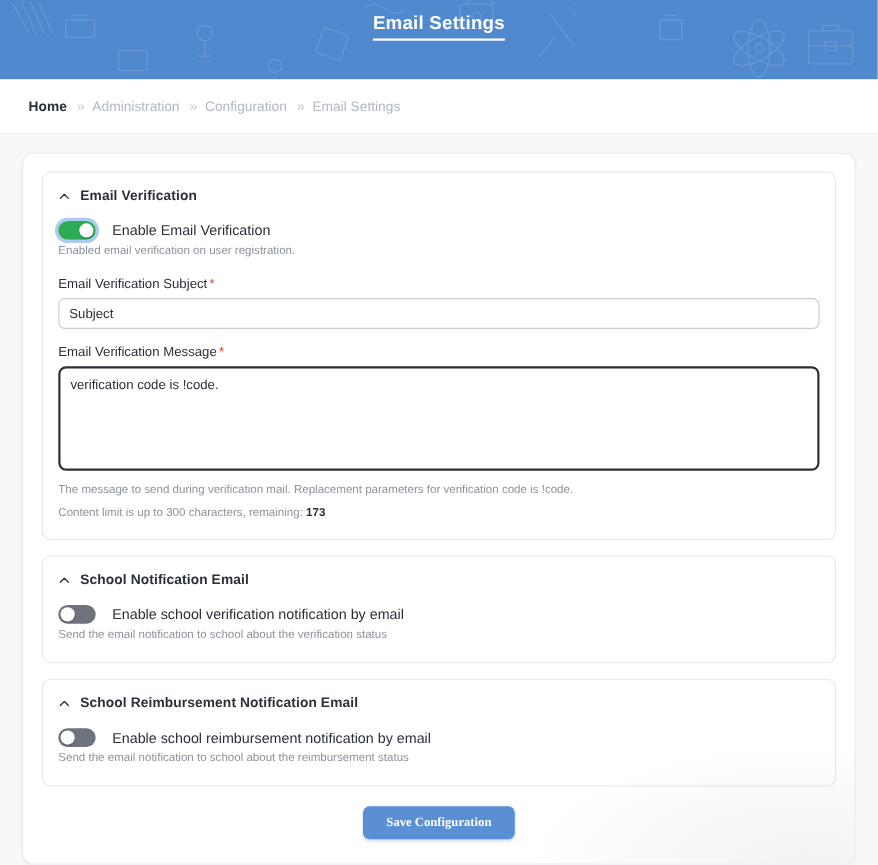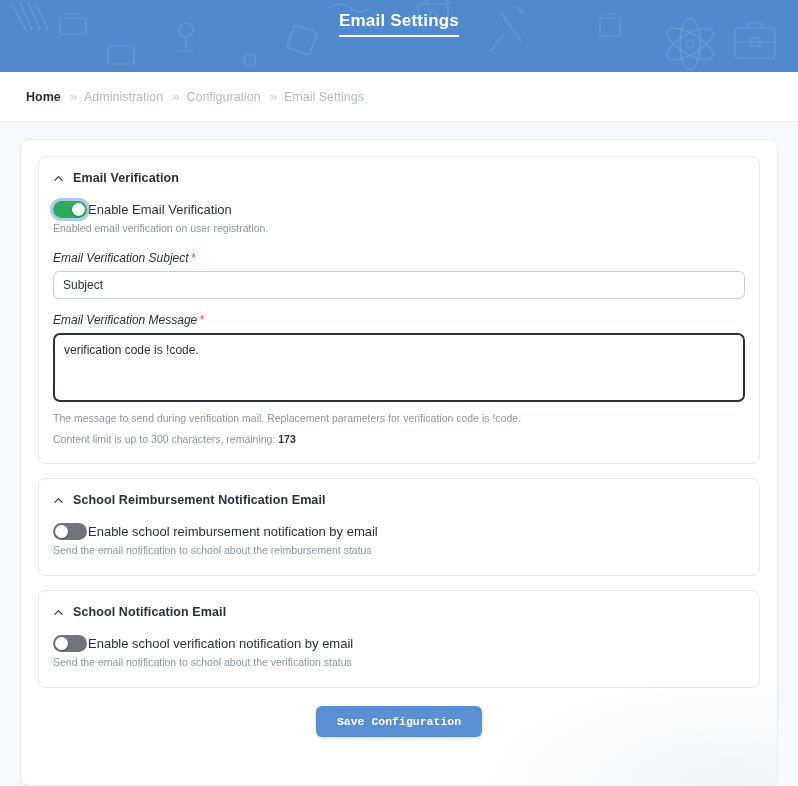--- a/index.html
+++ b/index.html
@@ -118,21 +118,21 @@
     font-size: 12.5px;
     font-weight: bold;
     color: #2b2f36;
     letter-spacing: .1px;
   }
 
   
   .toggle-row {
     display: flex;
     align-items: center;
-    gap: 1px;
+    gap: 15px;
     margin-bottom: 3px;
   }
   .switch {
     position: relative;
     width: 34px; height: 17px;
     border-radius: 999px;
     flex: none;
     cursor: pointer;
   }
   .switch .track {
@@ -168,39 +168,38 @@
   .help.spaced { margin-top: 6px; }
   .help b { color: #2b2f36; font-weight: bold; }
 
   
   .field { margin-top: 14px; }
   .field-label {
     font-size: 12px;
     color: #2b2f36;
     margin-bottom: 6px;
     display: block;
-    font-style: italic;
   }
   .req { color: #e8453c; margin-left: 2px; font-size: 12px; }
 
   .text-input {
     width: 100%;
     height: 28px;
     border: 1px solid #c7ccd3;
     border-radius: 6px;
     padding: 0 9px;
     font-size: 12px;
     color: #2b2f36;
     font-family: "Liberation Sans", sans-serif;
     background: #fff;
     outline: none;
   }
   .text-area {
     width: 100%;
-    height: 69px;
+    height: 95px;
     border: 2px solid #2b2f36;
     border-radius: 7px;
     padding: 7px 9px;
     font-size: 12px;
     color: #2b2f36;
     font-family: "Liberation Sans", sans-serif;
     background: #fff;
     outline: none;
     resize: none;
     line-height: 1.45;
@@ -213,21 +212,21 @@
     justify-content: center;
     margin-top: 18px;
   }
   .save-btn {
     background: #5b8fd4;
     color: #ffffff;
     border: none;
     border-radius: 6px;
     font-size: 11.5px;
     font-weight: bold;
-    font-family: Liberation Mono, monospace;
+    font-family: Liberation Serif, serif;
     padding: 9px 21px;
     cursor: pointer;
     box-shadow: 0 1px 3px rgba(40,80,150,.25);
   }
 </style>
 </head>
 <body>
 
 <div class="banner">
   <svg class="banner-doodles" viewBox="0 0 798 72" preserveAspectRatio="none" aria-hidden="true">
@@ -310,51 +309,51 @@
       </div>
     </div>
 
     <div class="card">
       <div class="card-head">
         <span class="caret">
           <svg viewBox="0 0 12 12" width="11" height="11" aria-hidden="true">
             <path d="M2 8 L6 4 L10 8" fill="none" stroke="currentColor" stroke-width="1.3" stroke-linecap="round" stroke-linejoin="round"></path>
           </svg>
         </span>
-        <span class="card-title">School Reimbursement Notification Email</span>
+        <span class="card-title">School Notification Email</span>
       </div>
 
       <div class="toggle-row">
         <div class="switch">
           <span class="track"></span>
           <span class="knob"></span>
         </div>
-        <span class="toggle-label">Enable school reimbursement notification by email</span>
-      </div>
-      <p class="help">Send the email notification to school about the reimbursement status</p>
+        <span class="toggle-label">Enable school verification notification by email</span>
+      </div>
+      <p class="help">Send the email notification to school about the verification status</p>
     </div>
 
     <div class="card">
       <div class="card-head">
         <span class="caret">
           <svg viewBox="0 0 12 12" width="11" height="11" aria-hidden="true">
             <path d="M2 8 L6 4 L10 8" fill="none" stroke="currentColor" stroke-width="1.3" stroke-linecap="round" stroke-linejoin="round"></path>
           </svg>
         </span>
-        <span class="card-title">School Notification Email</span>
+        <span class="card-title">School Reimbursement Notification Email</span>
       </div>
 
       <div class="toggle-row">
         <div class="switch">
           <span class="track"></span>
           <span class="knob"></span>
         </div>
-        <span class="toggle-label">Enable school verification notification by email</span>
-      </div>
-      <p class="help">Send the email notification to school about the verification status</p>
+        <span class="toggle-label">Enable school reimbursement notification by email</span>
+      </div>
+      <p class="help">Send the email notification to school about the reimbursement status</p>
     </div>
 
     <div class="save-row">
       <button class="save-btn">Save Configuration</button>
     </div>
 
     <div class="panel-vignette"></div>
   </div>
 </div>
 

